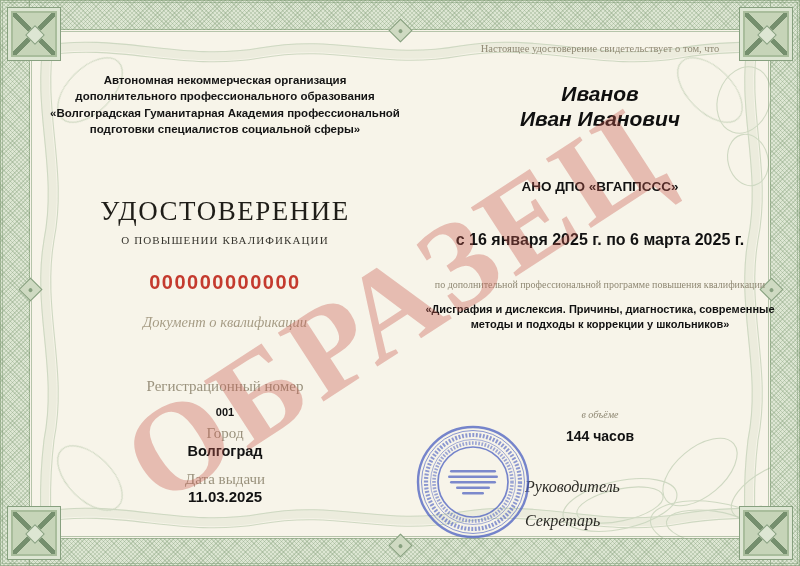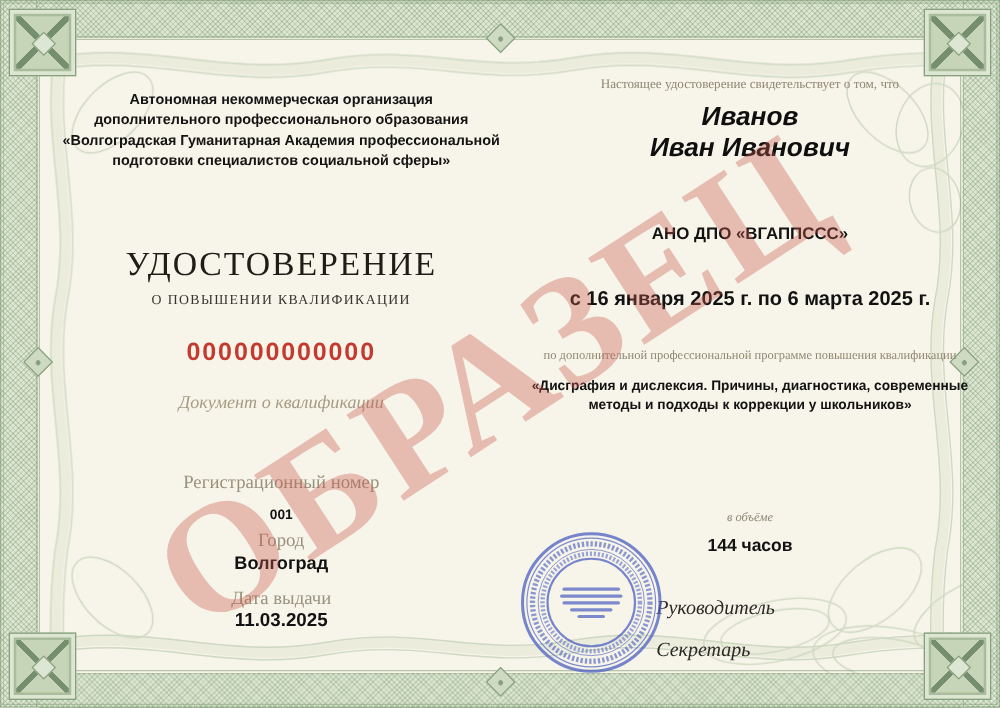--- a/index.html
+++ b/index.html
@@ -47,21 +47,21 @@
   .left-col{position:absolute;left:30px;top:0;width:390px;height:462px;}
   .right-col{position:absolute;left:425px;top:0;width:350px;height:566px;}
   .center{width:100%;text-align:center;}
   .org{top:72px;font-size:11.5px;font-weight:bold;line-height:1.42;color:#141414;}
   .title{top:196px;font-family:"Liberation Serif",serif;font-weight:normal;font-size:27px;letter-spacing:1.5px;color:#1f1d18;}
   .subtitle{top:234px;font-family:"Liberation Serif",serif;font-size:11px;letter-spacing:1.1px;color:#37352e;}
   .blank-number{top:271px;font-size:20px;font-weight:bold;letter-spacing:1.5px;color:#c43a2e;}
   .doc-type{top:314px;font-family:"Liberation Serif",serif;font-style:italic;font-size:14.5px;color:#a69c85;}
   .small-label{font-family:"Liberation Serif",serif;font-size:15px;color:#9a927d;}
   .value-bold{font-weight:bold;color:#121212;}
-  .statement{top:62px;font-family:"Liberation Serif",serif;font-size:10.5px;color:#8f8873;}
+  .statement{top:43px;font-family:"Liberation Serif",serif;font-size:10.5px;color:#8f8873;}
   .fio{top:82px;font-size:21px;font-weight:bold;font-style:italic;line-height:1.18;color:#0f0f0f;}
   .completed{top:155px;font-family:"Liberation Serif",serif;font-size:10.5px;color:#8f8873;}
   .institution{top:179px;font-size:13.5px;font-weight:bold;color:#121212;}
   .period{top:231px;font-size:16px;font-weight:bold;color:#121212;}
   .program-label{top:279px;font-family:"Liberation Serif",serif;font-size:10px;color:#8f8873;}
   .program-name{top:302px;font-size:11px;font-weight:bold;line-height:1.35;color:#121212;}
   .volume-label{top:409px;font-family:"Liberation Serif",serif;font-style:italic;font-size:10px;color:#8f8873;}
   .volume{top:428px;font-size:14px;font-weight:bold;color:#121212;}
   .sig{position:absolute;left:100px;font-family:"Liberation Serif",serif;font-style:italic;font-size:16px;color:#2b2a25;}
   .sig.head{top:478px;}

